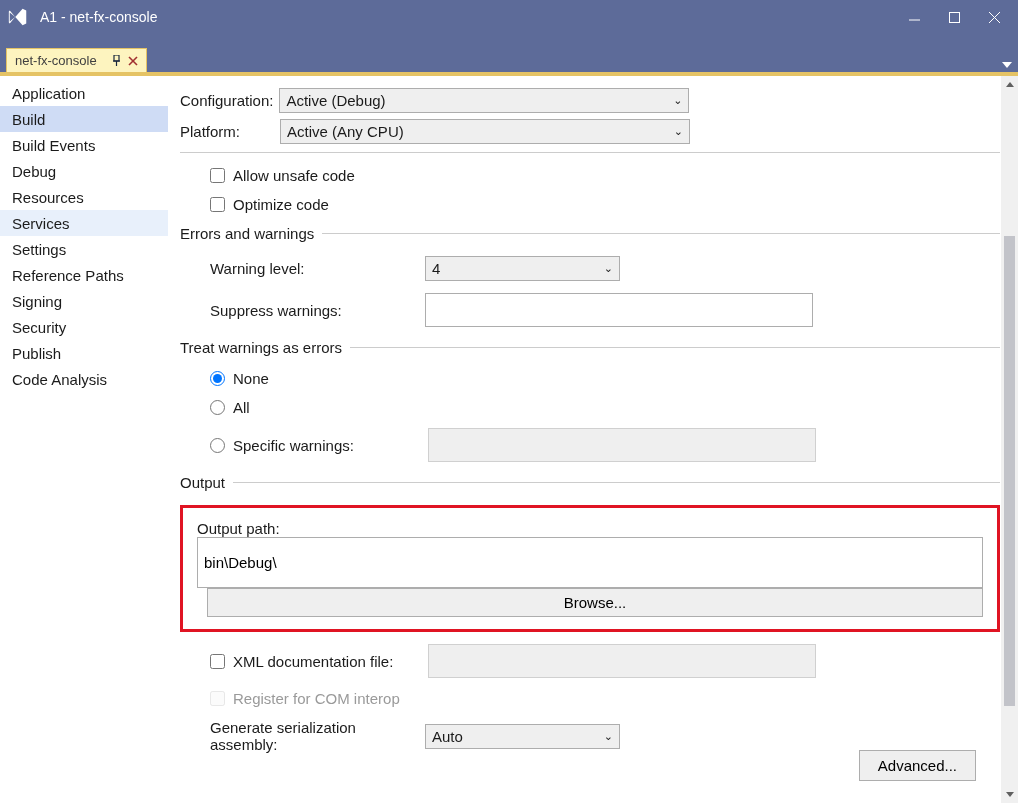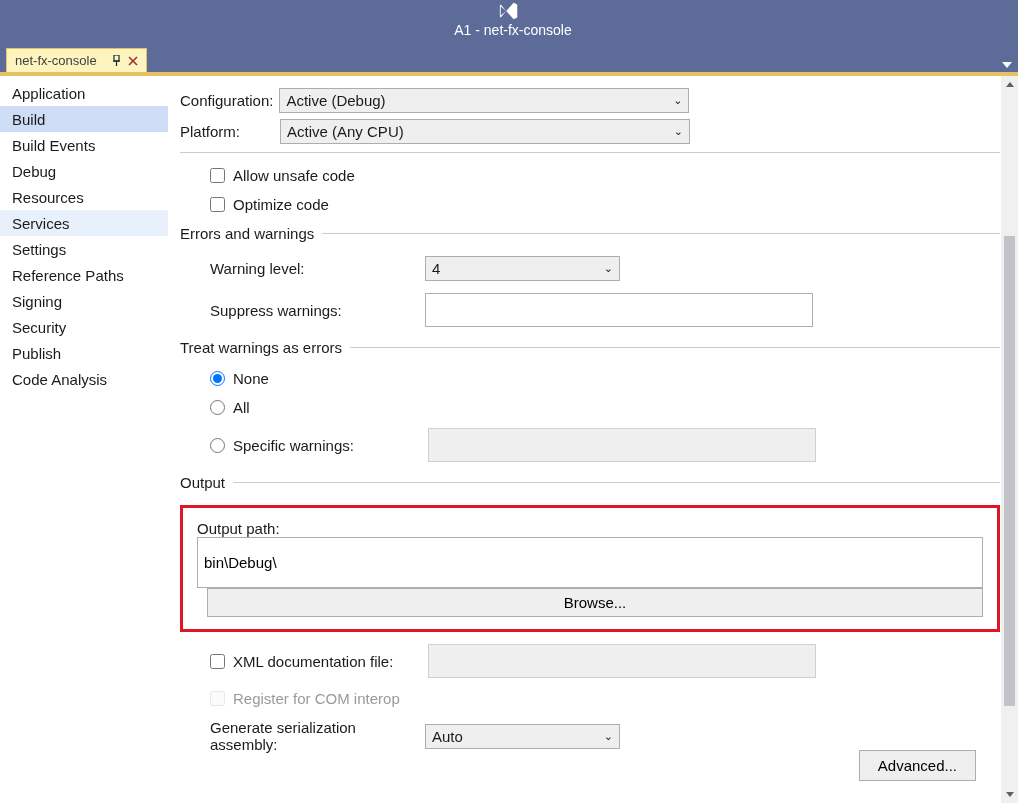--- a/index.html
+++ b/index.html
@@ -1,21 +1,21 @@
 <!DOCTYPE html>
 <html><head>
   <meta charset="utf-8">
   <style>
     * { box-sizing: border-box; margin: 0; padding: 0; font-family: 'Segoe UI', Tahoma, sans-serif; }
     body { width: 1018px; height: 803px; background: #fff; overflow: hidden; }
 
     
     .titlebar {
       height: 34px; background: #5d6b99; color: #fff;
-      display: flex; align-items: center; padding: 0 4px; flex-direction: column;
+      display: flex; align-items: center; padding: 0 4px;
     }
     .app-icon { width: 28px; height: 28px; display: flex; align-items: center; justify-content: center; }
     .app-icon svg { width: 22px; height: 22px; fill: #fff; }
     .title-text { font-size: 14px; margin-left: 8px; }
     .window-controls { margin-left: auto; display: flex; }
     .window-btn { width: 40px; height: 30px; display: flex; align-items: center; justify-content: center; color: #fff; }
     .window-btn svg { width: 11px; height: 11px; stroke: #fff; stroke-width: 1; fill: none; }
 
     
     .header-strip { height: 14px; background: #5d6b99; }

